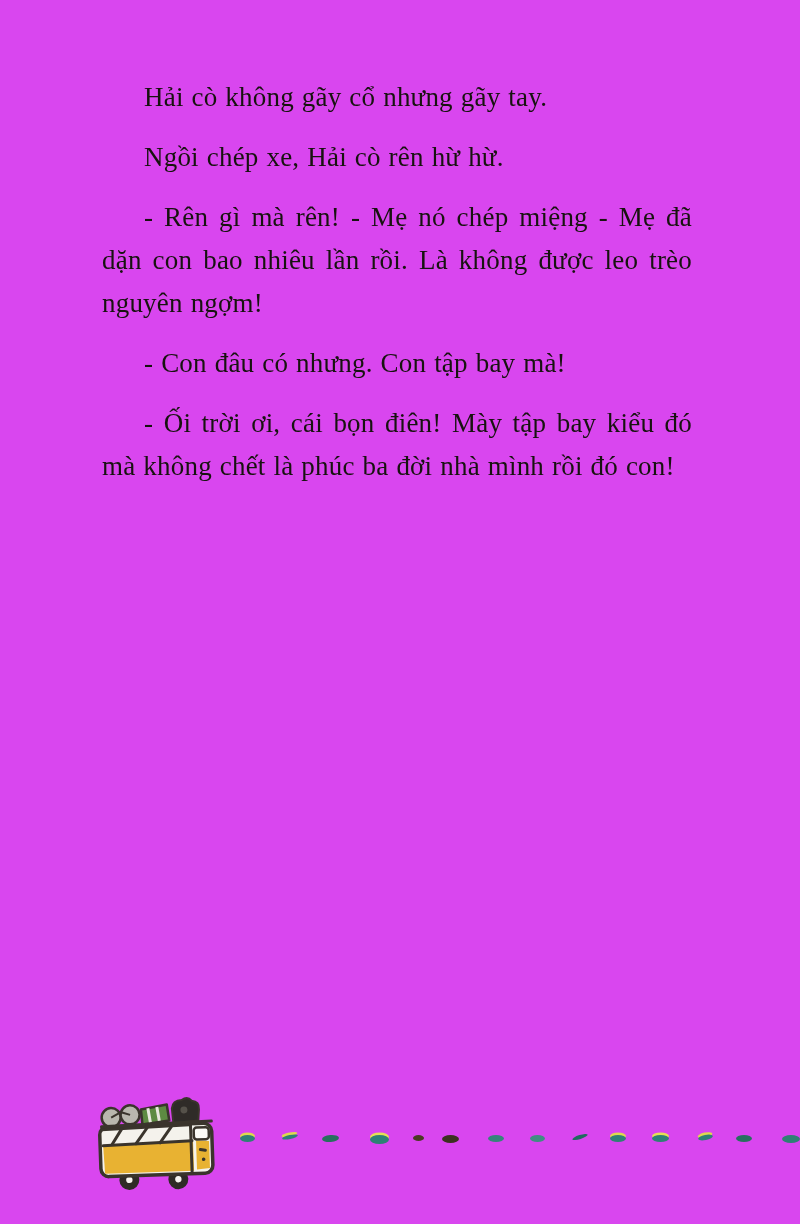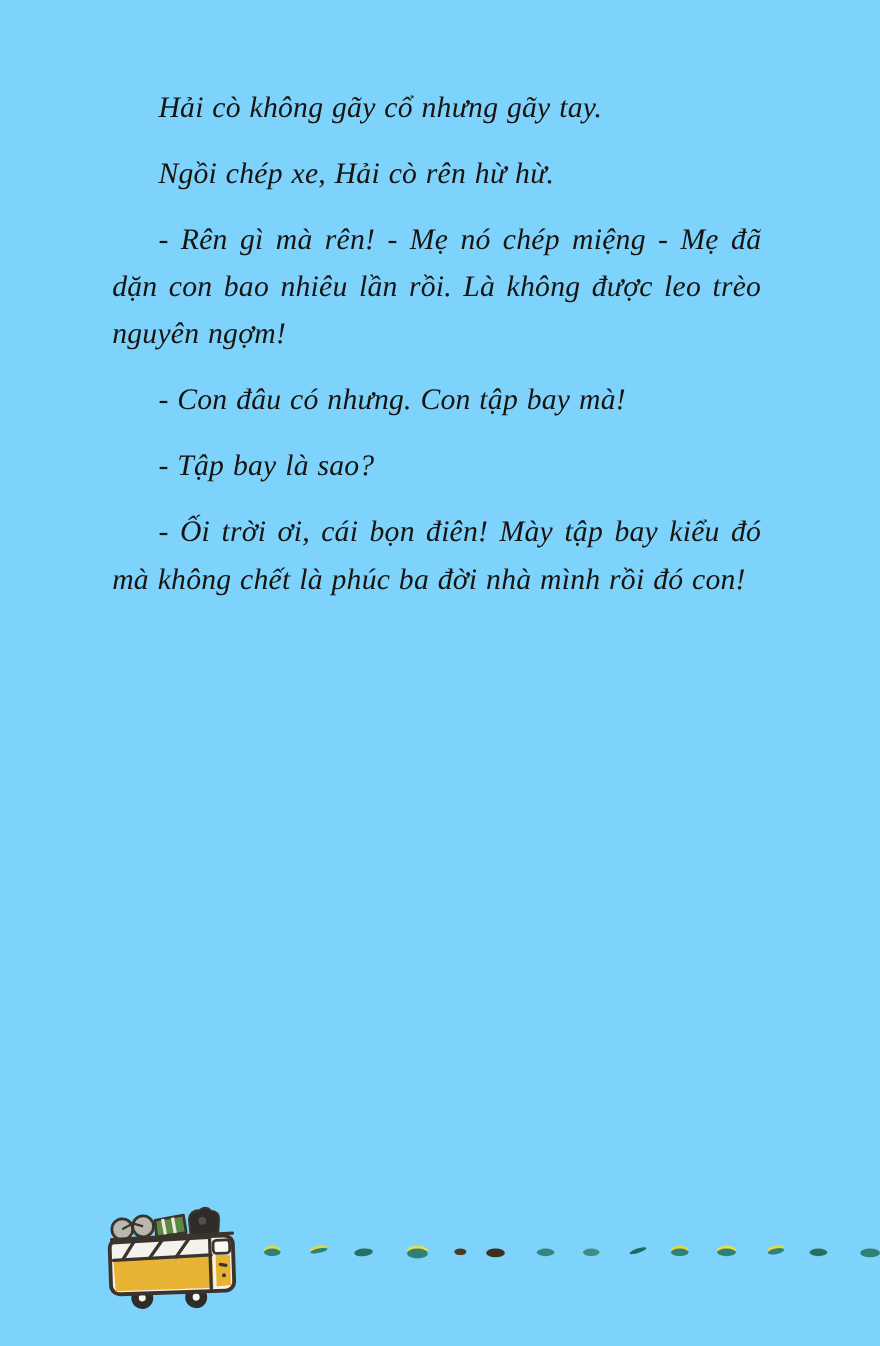--- a/index.html
+++ b/index.html
@@ -10,22 +10,21 @@
     width: 800px;
     height: 1224px;
     background: #ffffff;
     position: relative;
     overflow: hidden;
     font-family: "Liberation Serif", serif;
   }
   .book-page {
     position: absolute;
     inset: 0;
-    background: #7dd3fc;
-    font-style: italic;
+    background: #d946ef;
   }
   .text-block {
     position: absolute;
     top: 76px;
     left: 102px;
     width: 590px;
   }
   .text-block p {
     margin: 0 0 17px 0;
     font-size: 27px;
@@ -65,21 +64,20 @@
 </head>
 <body>
 
 <div class="book-page">
 
   <div class="text-block">
       <p>Hải cò không gãy cổ nhưng gãy tay.</p>
       <p>Ngồi chép xe, Hải cò rên hừ hừ.</p>
       <p>- Rên gì mà rên! - Mẹ nó chép miệng - Mẹ đã dặn con bao nhiêu lần rồi. Là không được leo trèo nguyên ngợm!</p>
       <p>- Con đâu có nhưng. Con tập bay mà!</p>
-      <p>- Tập bay là sao?</p>
       <p>- Ối trời ơi, cái bọn điên! Mày tập bay kiểu đó mà không chết là phúc ba đời nhà mình rồi đó con!</p>
     </div>
 
   <div class="illustration-strip">
 
     <svg class="bus-illustration" width="135" height="112" viewBox="0 0 135 112" aria-hidden="true">
       <g transform="rotate(-2 67 60)">
 
         <circle cx="40" cy="98" r="10" fill="#2f2b26"></circle>
         <circle cx="40" cy="98" r="3.2" fill="#f7f5f0"></circle>

